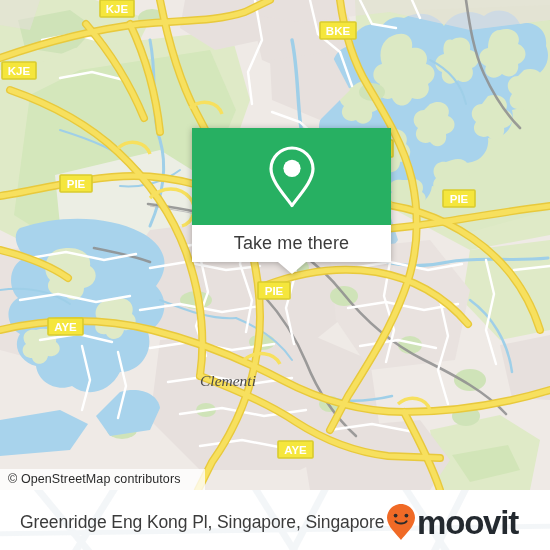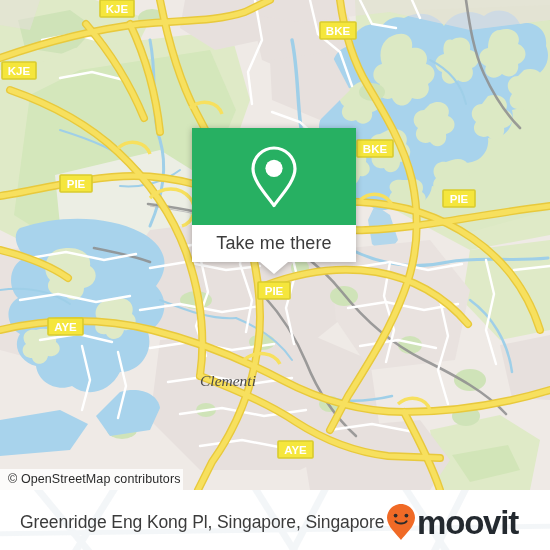--- a/index.html
+++ b/index.html
@@ -16,33 +16,33 @@
     position: absolute; left: 0; top: 0;
     width: 550px; height: 490px;
     background: #efeae6;
     overflow: hidden;
   }
   .map svg { position: absolute; left: 0; top: 0; display: block; }
 
   
   .attrib {
     position: absolute; left: 0; bottom: 0;
-    padding: 3px 2px 4px 8px;
+    padding: 3px 24px 4px 8px;
     background: rgba(255,255,255,0.78);
     font-size: 12.5px;
     color: #2b2b2b;
     letter-spacing: 0.1px;
     white-space: nowrap;
   }
 
   
   .popup {
     position: absolute;
     left: 192px; top: 128px;
-    width: 164px; height: 134px;
+    width: 199px; height: 134px;
     filter: drop-shadow(0 1px 3px rgba(0,0,0,0.28));
   }
   .popup-green {
     width: 100%; height: 97px;
     background: #27b062;
     display: flex; align-items: center; justify-content: center;
   }
   .popup-bar {
     width: 100%; height: 37px;
     background: #ffffff;

